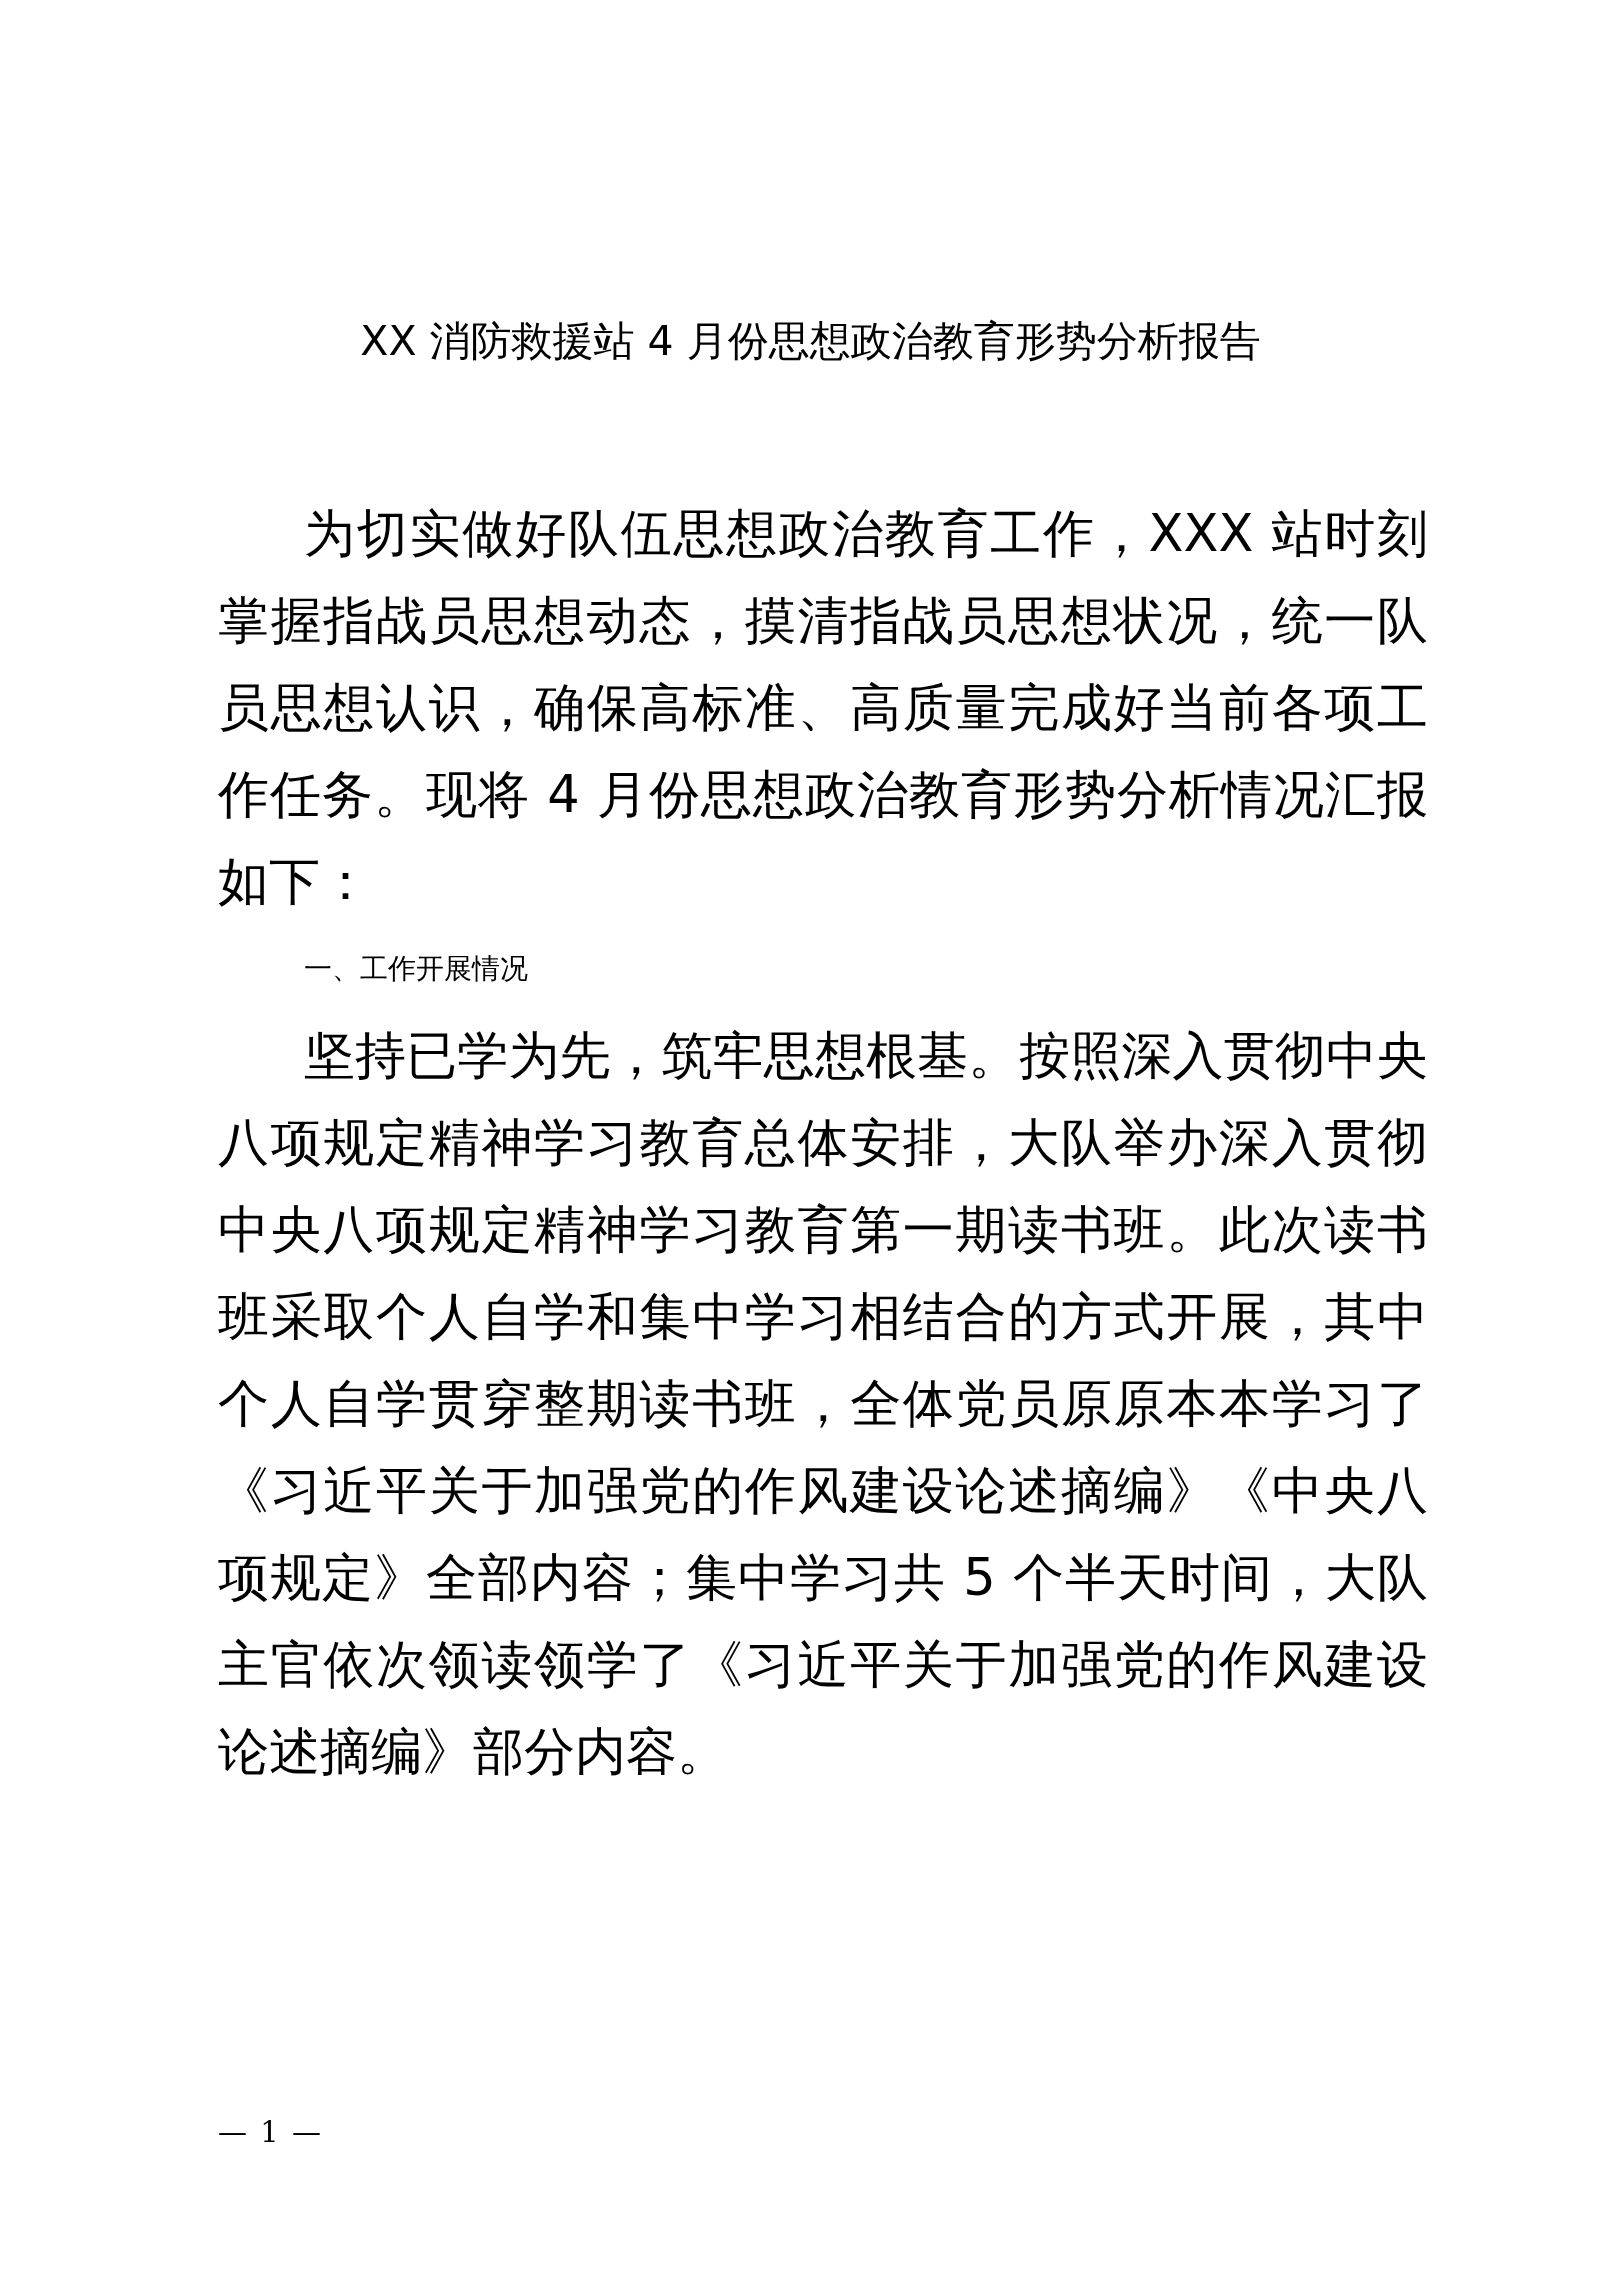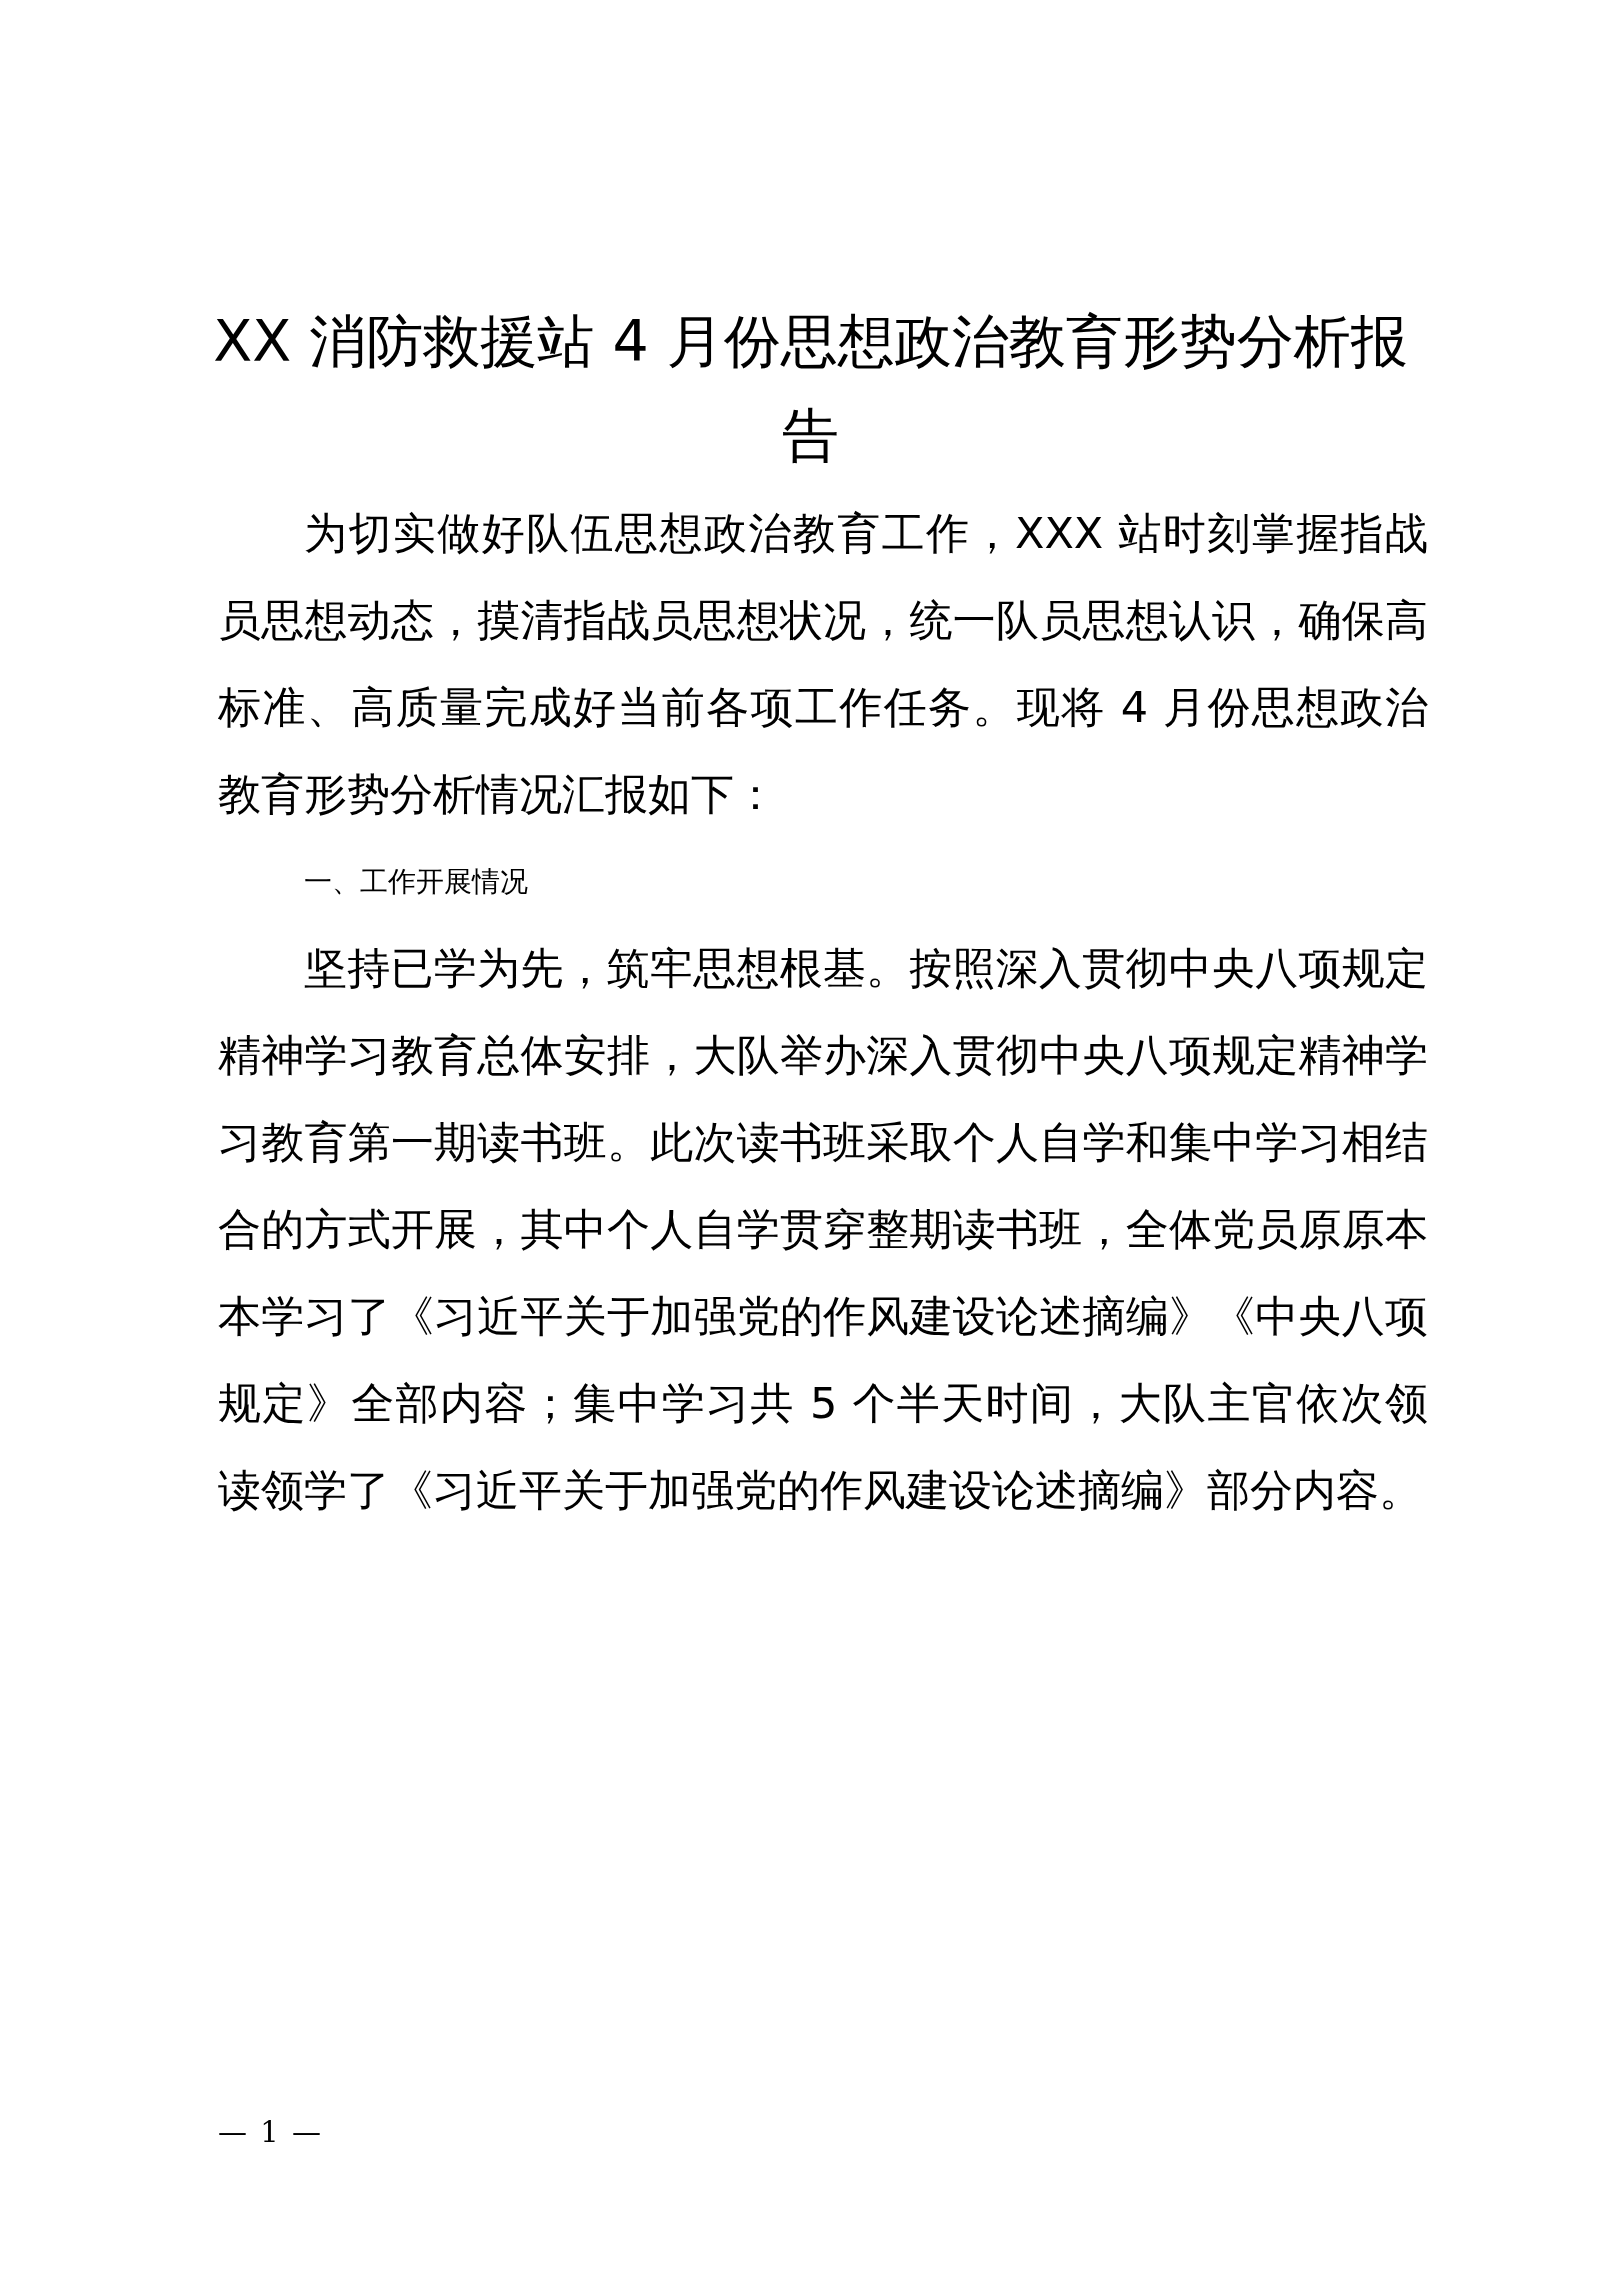--- a/index.html
+++ b/index.html
@@ -11,35 +11,35 @@
       color: #000;
       font-family: "DejaVu Sans", "Liberation Sans", sans-serif;
     }
     .page { position: absolute; left: 0; top: 0; width: 1621px; height: 2293px; }
     .title {
       position: absolute;
       left: 196px;
       width: 1229px;
       top: 294px;
       text-align: center;
-      font-size: 57px;
+      font-size: 41px;
       line-height: 94px;
       letter-spacing: 0px;
       margin: 0;
       font-weight: normal;
     }
     .body {
       position: absolute;
       left: 218px;
       top: 490px;
       width: 1210px;
     }
     .para {
       margin: 0;
-      font-size: 43px;
+      font-size: 51px;
       line-height: 87px;
       text-align: justify;
       text-justify: inter-character;
       word-break: break-all;
       text-indent: 86px;
     }
     .heading { margin: 0; font-size: 28px; line-height: 87px; text-indent: 86px; font-weight: normal; }
     .footer {
       position: absolute;
       left: 218px;

